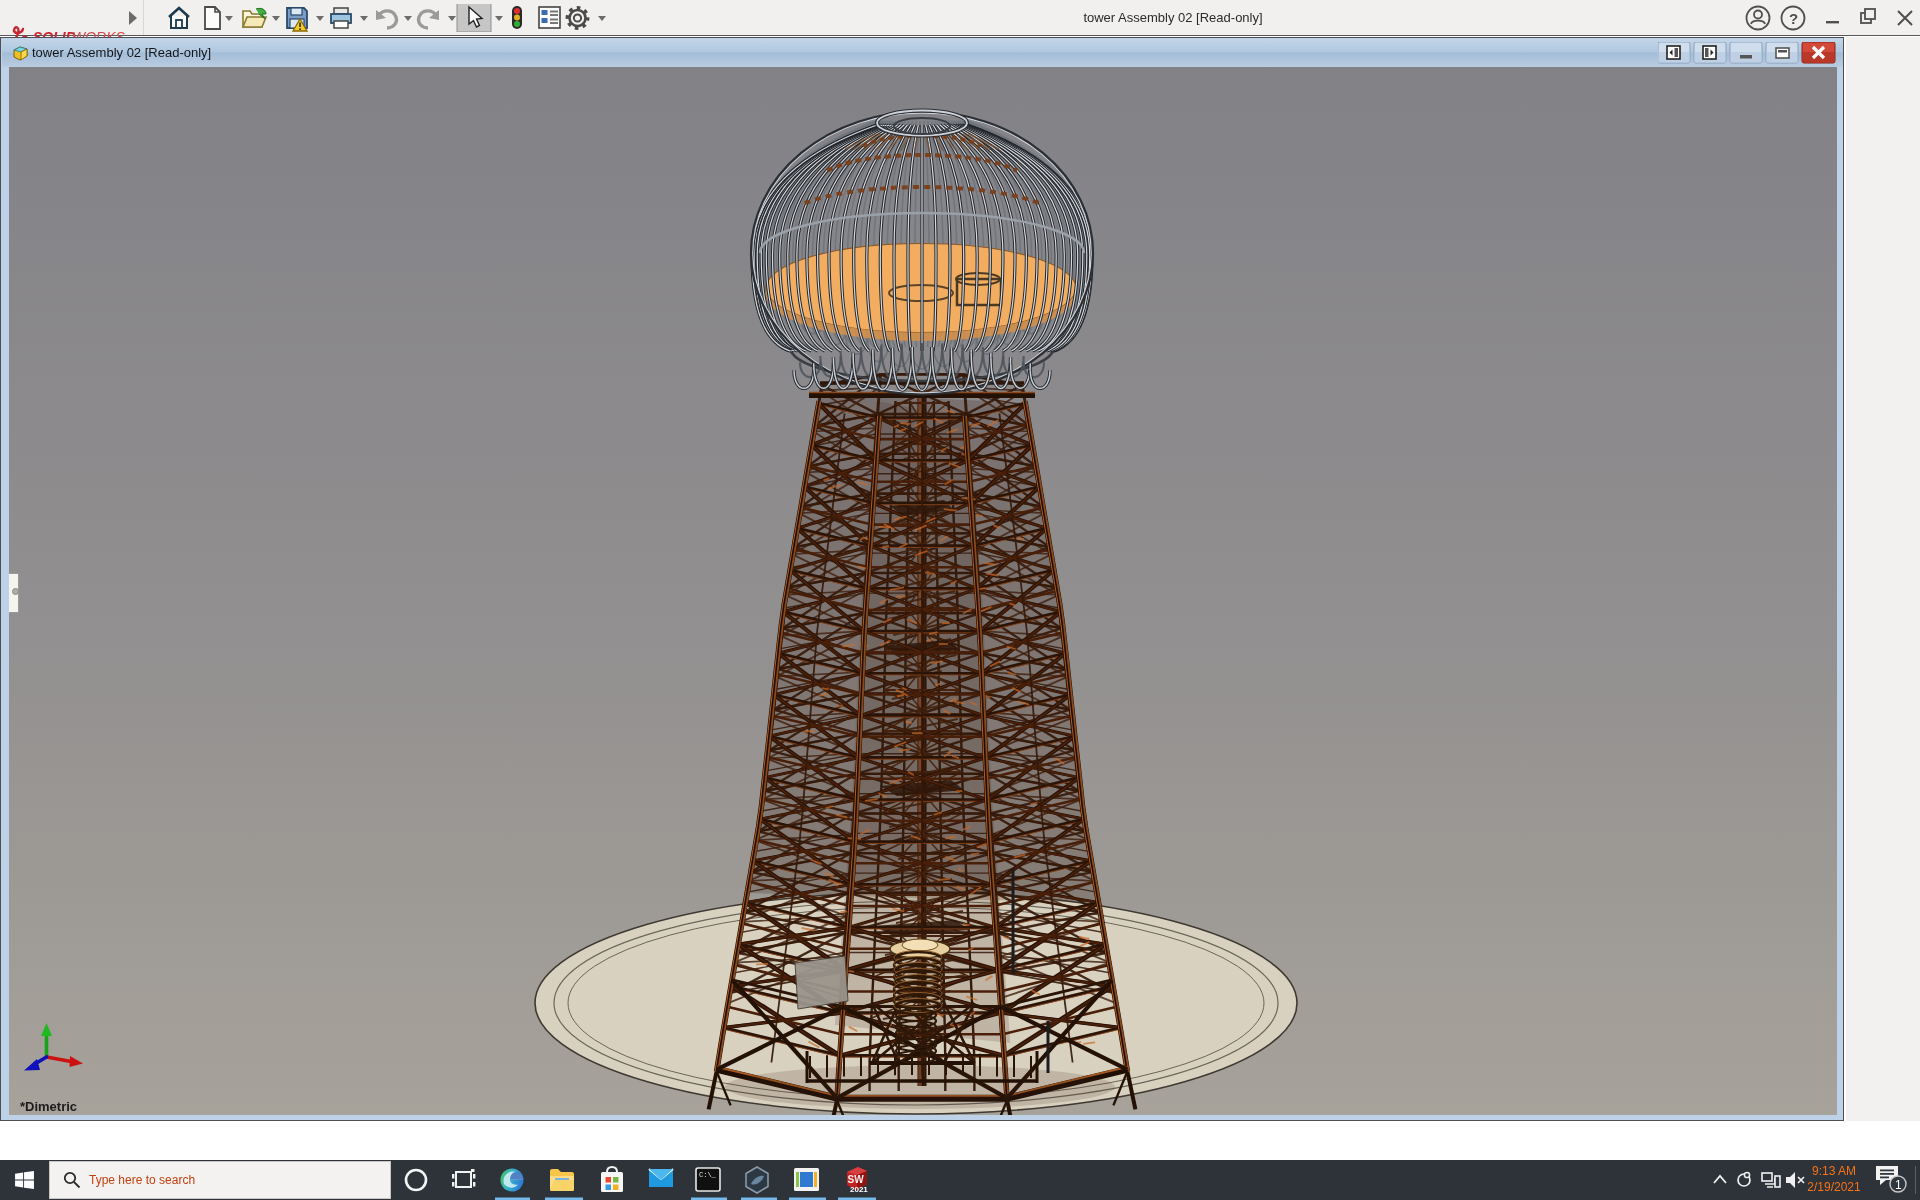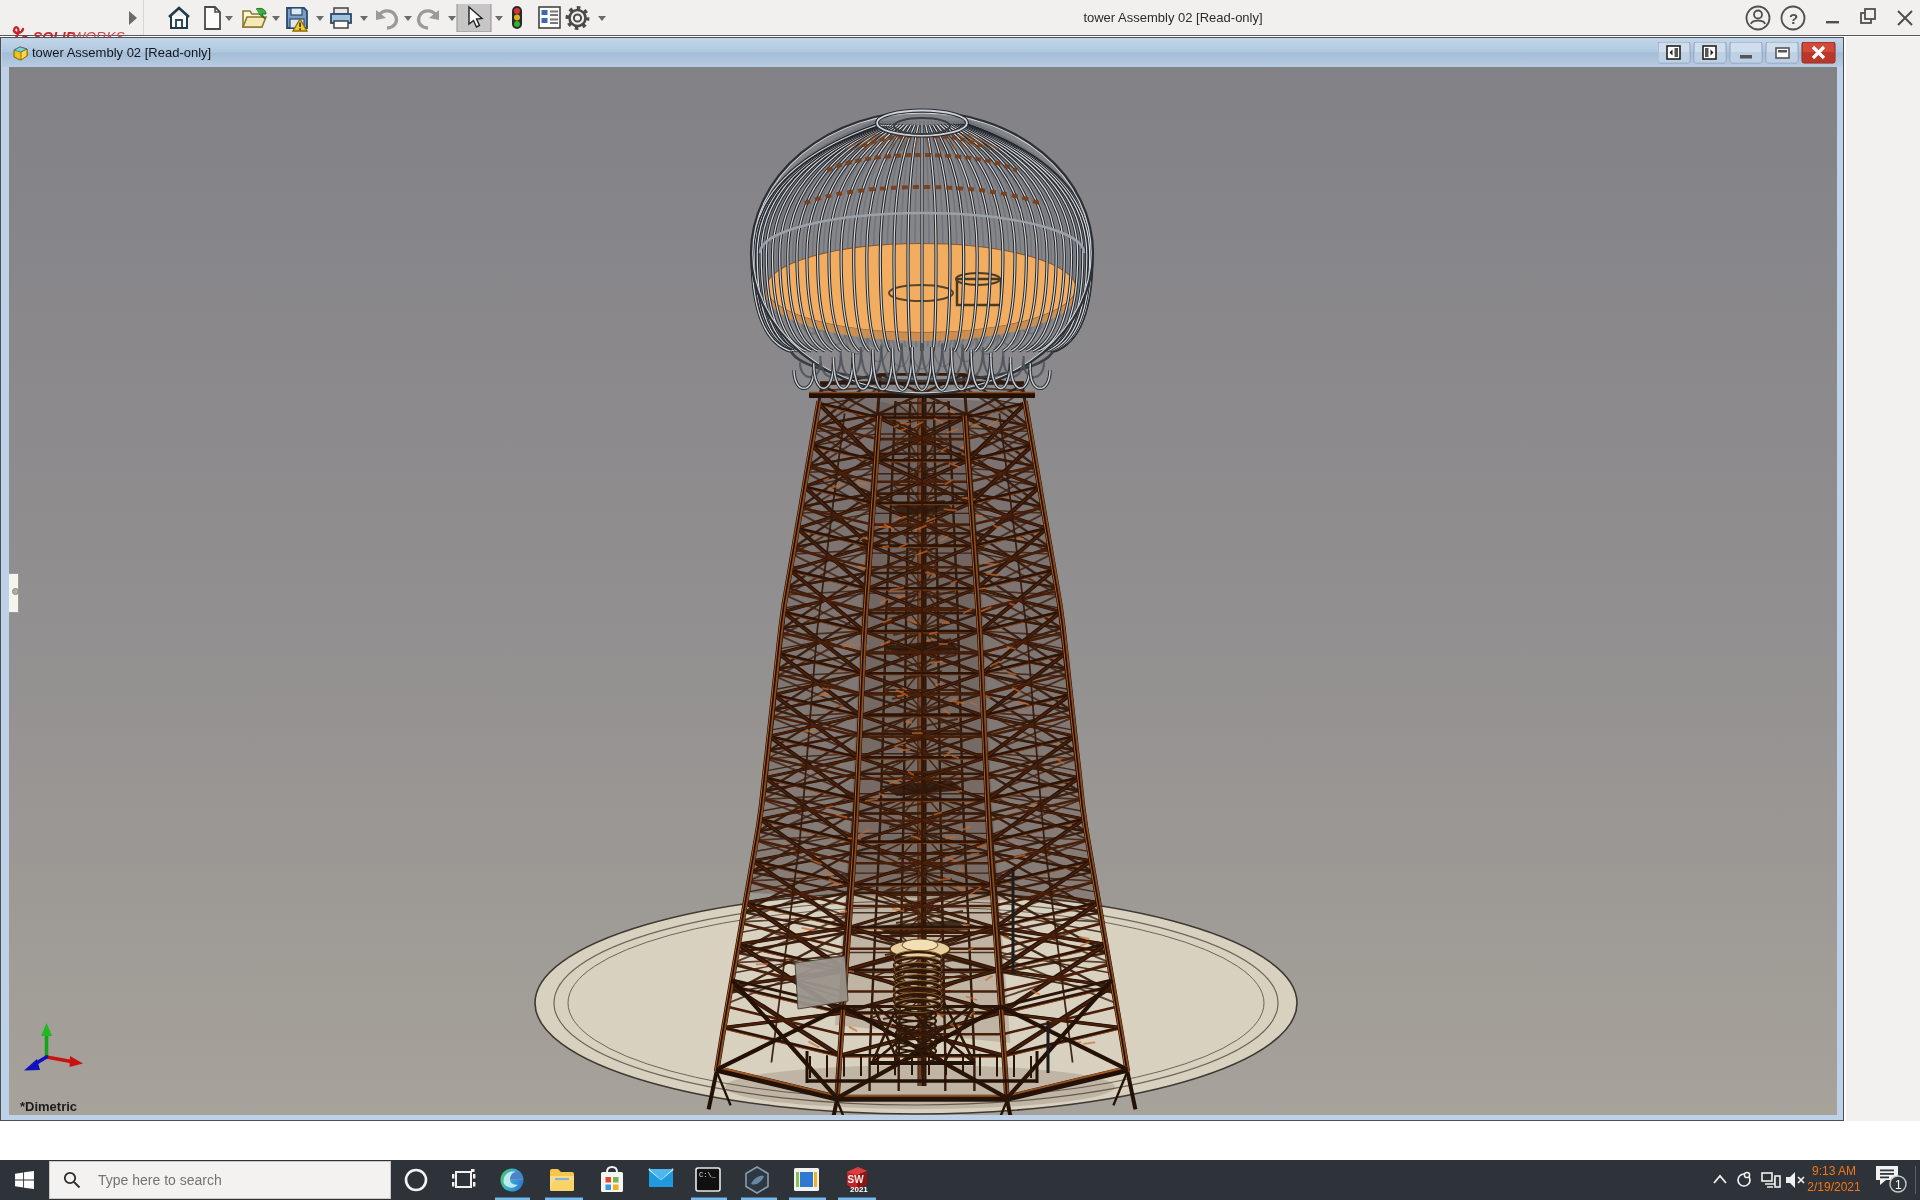--- a/index.html
+++ b/index.html
@@ -9,21 +9,21 @@
 .tbicon{position:absolute;top:4px}
 #rightctl{position:absolute;right:0;top:0;height:36px}
 #childwin{position:absolute;left:0;top:37px;width:1844px;height:1084px;background:#bdd2e8;border:1px solid #4e4f52}
 #childtitle{position:absolute;left:1px;top:1px;width:1841px;height:28px;background:linear-gradient(#c3d5e8 0%,#b0c8e0 45%,#a3bdd8 50%,#b9cce0 100%)}
 #childtitle .txt{position:absolute;left:30px;top:6px;font-size:13px;color:#15151a}
 #viewport{position:absolute;left:8px;top:29px;width:1696px;height:1048px;background:#96938f}
 #rightgap{position:absolute;left:1846px;top:37px;width:74px;height:1084px;background:#f2f1f0}
 #whitestrip{position:absolute;left:0;top:1122px;width:1920px;height:38px;background:#fff}
 #taskbar{position:absolute;left:0;top:1160px;width:1920px;height:40px;background:#2d3339}
 #searchbox{position:absolute;left:49px;top:1px;width:342px;height:38px;background:#f3f2f1;border:1px solid #c8c6c4;display:flex;align-items:center}
-#searchbox span{color:#737373;font-size:14px;margin-left:16px}
+#searchbox span{color:#c2410c;font-size:12px;margin-left:7px}
 .tray{position:absolute;top:0;height:40px;color:#fff}
 #clock{position:absolute;right:55px;top:3px;width:62px;text-align:center;color:#f97316;font-size:12px;line-height:16px}
 </style></head><body>
 
 <div id="titlebar">
  <div id="apptitle">tower Assembly 02 [Read-only]</div>
  <div id="swlogo">
   <svg width="150" height="26" viewBox="0 0 150 26">
    <g fill="none" stroke="#c8242e" stroke-linecap="round">
     <path d="M3,21 C8,18 12,13 12.5,8 C12.8,4.5 10,3 8.5,5.5 C7,8 9,10.5 12.5,10 C15,9.6 16.5,8 17,6" stroke-width="2.4"></path>

